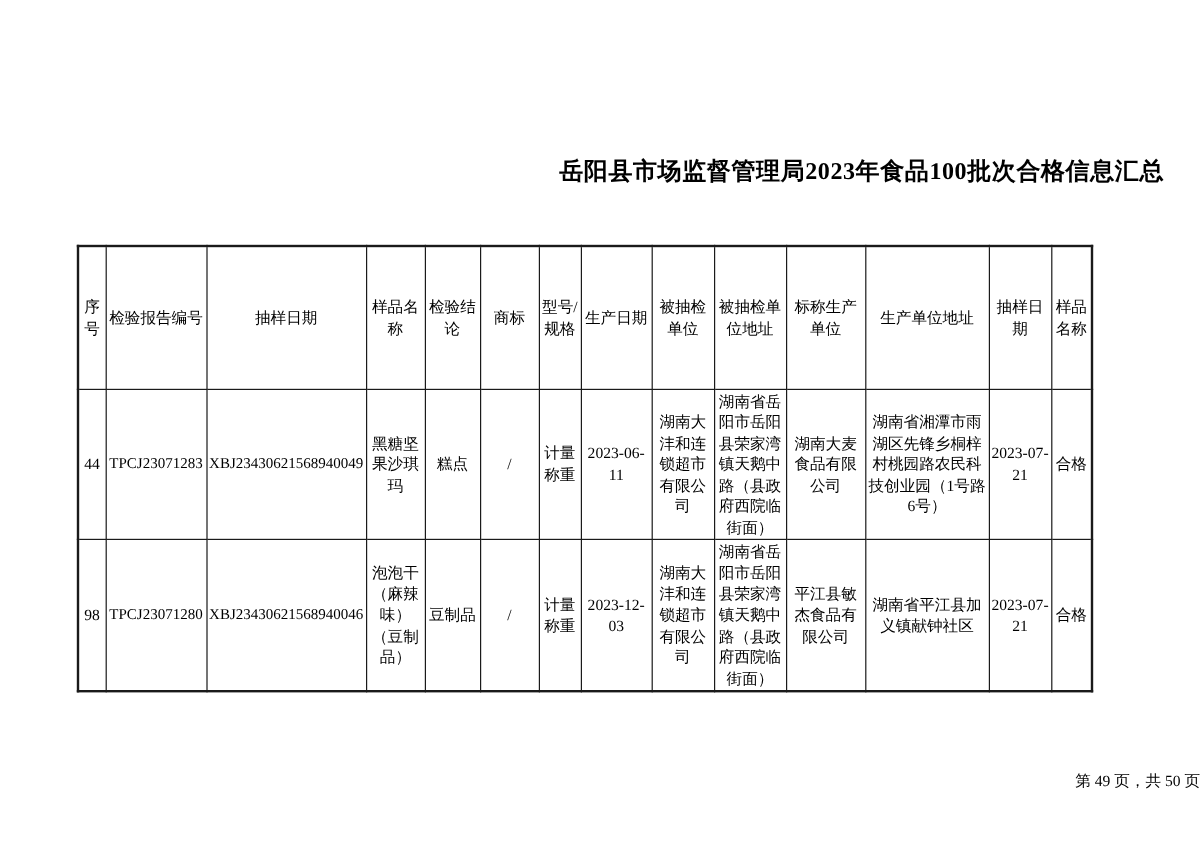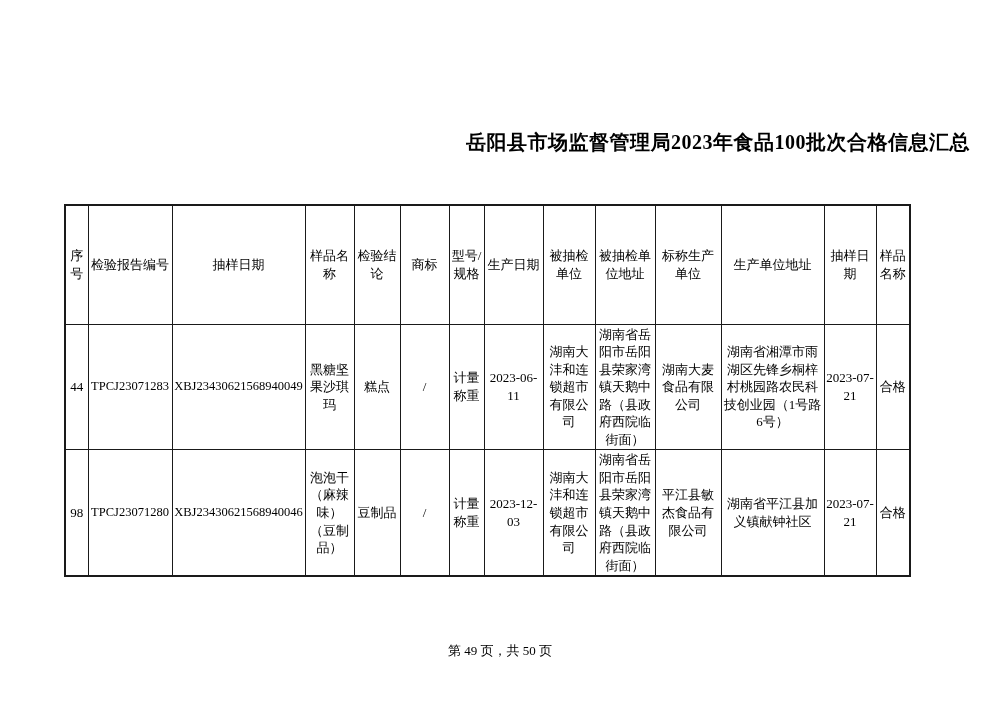--- a/index.html
+++ b/index.html
@@ -50,21 +50,21 @@
   .report-table tr.data-row-0 { height: 117px; }
   .report-table tr.data-row-1 { height: 115px; }
   
   .report-table td:nth-child(2),
   .report-table td:nth-child(3) { white-space: nowrap; font-size: 12.5px; }
   .page-footer {
     position: absolute;
     top: 642px;
     left: 0;
     width: 1000px;
-    text-align: center;
+    text-align: right;
     font-size: 13px;
   }
   
   col.c1  { width: 23px; }
   col.c2  { width: 84px; }
   col.c3  { width: 133px; }
   col.c4  { width: 49px; }
   col.c5  { width: 46px; }
   col.c6  { width: 49px; }
   col.c7  { width: 35px; }

